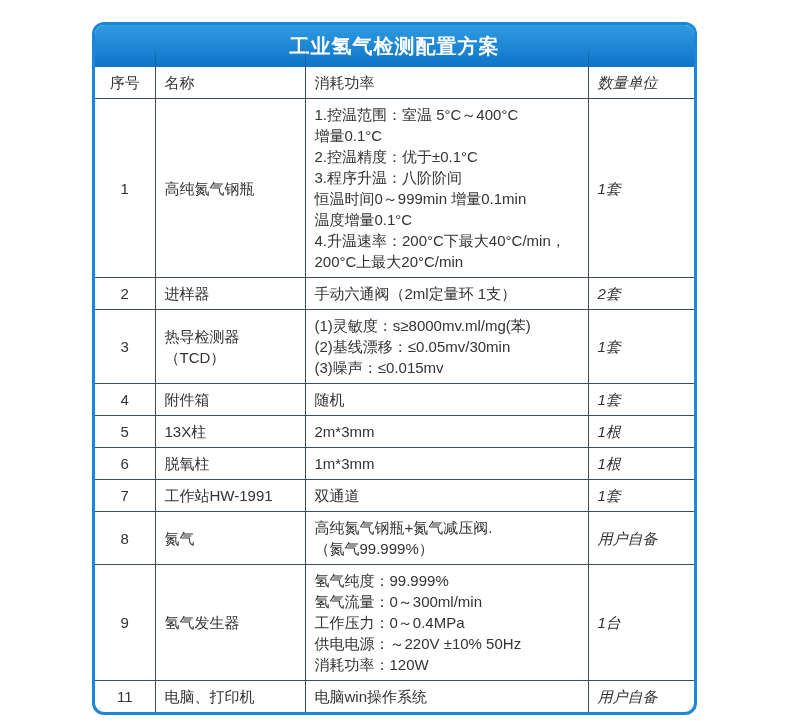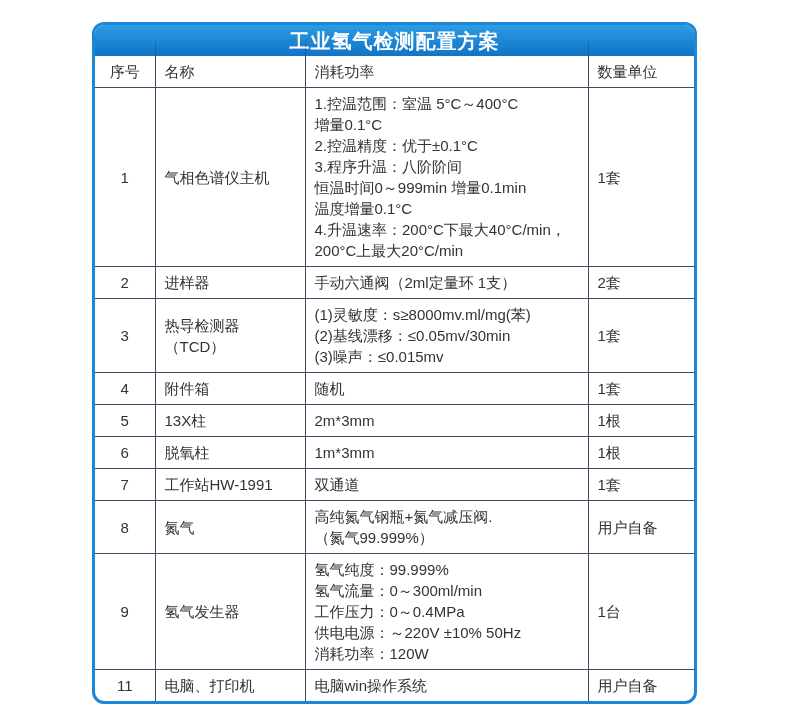--- a/index.html
+++ b/index.html
@@ -22,21 +22,21 @@
     position:absolute;
     left:92px;top:22px;
     width:605px;
     border:3px solid var(--accent);
     border-radius:12px;
     overflow:hidden;
     background:#ffffff;
   }
   .title-bar{
     position:relative;
-    height:31px;
+    height:42px;
     background:linear-gradient(180deg,var(--accent-top),var(--accent-bottom));
     display:flex;align-items:center;justify-content:center;
   }
   .title-bar .title-text{
     color:#ffffff;
     font-size:20px;
     font-weight:bold;
     letter-spacing:1px;
     line-height:1;
   }
@@ -54,21 +54,21 @@
     font-size:15px;
   }
   table.spec td{
     border:1px solid var(--grid);
     vertical-align:middle;
     padding:5px 6px 5px 9px;
     line-height:21px;
     color:var(--text);
   }
   table.spec tr td:first-child{border-left:none;text-align:center;padding-left:2px;padding-right:2px;}
-  table.spec tr td:last-child{border-right:none;}
+  table.spec tr td:last-child{border-right:none;font-style:italic;}
   table.spec tr:first-child td{border-top:none;}
   table.spec tr:last-child td{border-bottom:none;}
   td.spec-cell{
     white-space:pre-line;
     line-height:19px;
   }
   td.qty-cell{white-space:nowrap;}
 </style>
 </head>
 <body>
@@ -89,21 +89,21 @@
     </colgroup>
     <tbody>
       <tr>
         <td>序号</td>
         <td>名称</td>
         <td>消耗功率</td>
         <td class="qty-cell">数量单位</td>
       </tr>
     <tr>
           <td>1</td>
-          <td>气相色谱仪主机</td>
+          <td>高纯氮气钢瓶</td>
           <td class="spec-cell">1.控温范围：室温 5°C～400°C
 增量0.1°C
 2.控温精度：优于±0.1°C
 3.程序升温：八阶阶间
 恒温时间0～999min 增量0.1min
 温度增量0.1°C
 4.升温速率：200°C下最大40°C/min，
 200°C上最大20°C/min</td>
           <td class="qty-cell">1套</td>
         </tr>

